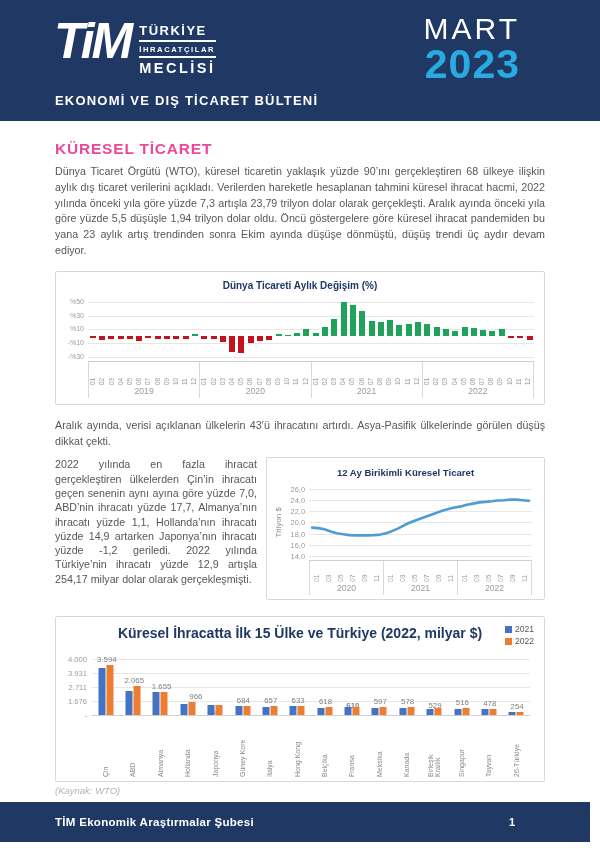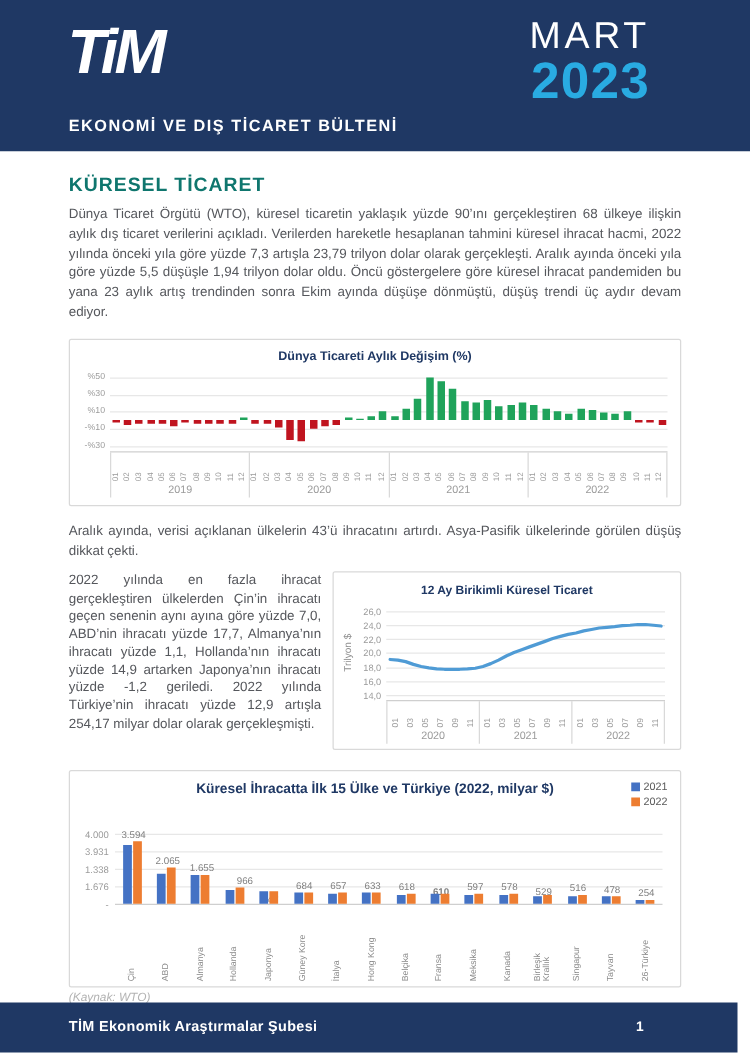--- a/index.html
+++ b/index.html
@@ -12,21 +12,21 @@
   .logo-right{margin-left:9px;margin-top:7px;}
   .logo-l1{font-size:13px;font-weight:700;letter-spacing:1.5px;padding-bottom:2px;border-bottom:2px solid #fff;}
   .logo-l2{font-size:7.6px;font-weight:700;letter-spacing:1.6px;padding:2.5px 0;border-bottom:2px solid #fff;}
   .logo-l3{font-size:14.5px;font-weight:700;letter-spacing:2.5px;padding-top:2px;}
   .date-block{position:absolute;right:80px;top:13px;text-align:right;}
   .date-month{font-size:30px;font-weight:500;letter-spacing:3px;line-height:1.05;}
   .date-year{font-size:41px;font-weight:700;letter-spacing:1px;line-height:0.95;color:#29abe2;}
   .bulletin-line{position:absolute;left:55px;bottom:13px;font-size:13px;font-weight:700;letter-spacing:1.2px;text-align:right;}
   
   .content{padding:0 55px;}
-  .h1{margin:19px 0 0;color:#0f766e;font-size:15.5px;font-weight:700;letter-spacing:0.8px;}
+  .h1{margin:19px 0 0;color:#ec4899;font-size:15.5px;font-weight:700;letter-spacing:0.8px;}
   .para{margin:6px 0 0;color:#55575c;font-size:10.7px;line-height:15.8px;text-align:justify;}
   .chart-box{margin-top:12px;border:1px solid #d9d9d9;border-radius:2px;background:#fff;}
   .chart-title{text-align:center;font-weight:700;color:#1f3864;}
   .gridline{position:absolute;left:0;right:0;height:1px;background:#e7e7e7;}
   .rot{writing-mode:vertical-rl;transform:rotate(180deg);line-height:1.05;}
   
   .c1-title{font-size:10px;margin:8px 0 6px;}
   .c1-body{display:flex;padding:0 10px 6px 6px;}
   .c1-yl{width:26px;position:relative;height:64px;flex:none;}
   .c1-ylab{position:absolute;right:4px;font-size:7px;color:#9b9b9b;}
@@ -58,21 +58,21 @@
   .c2-plot{position:relative;height:76px;border-bottom:1px solid #cfcfcf;}
   .c2-plot svg{position:absolute;inset:0;overflow:visible;}
   .c2-xaxis{display:flex;}
   .c2-group{width:33.333%;border-left:1px solid #d9d9d9;}
   .c2-group:last-child{border-right:1px solid #d9d9d9;}
   .c2-months{display:flex;height:19px;padding-top:2px;}
   .c2-mtext{font-size:6.8px;color:#9b9b9b;}
   .c2-yearlabel{text-align:center;font-size:8.6px;color:#9b9b9b;padding:1px 0 2px;}
   
   .c3-box{margin-top:16px;position:relative;}
-  .c3-title{font-size:11px;margin:8px 0 24px;}
+  .c3-title{font-size:14px;margin:8px 0 12px;}
   .c3-legend{position:absolute;top:7px;right:10px;display:flex;flex-direction:column;gap:2px;}
   .c3-legitem{display:flex;align-items:center;gap:3px;font-size:8.6px;color:#5a5a5a;}
   .c3-swatch{width:7px;height:7px;flex:none;}
   .c3-body{display:flex;padding:0 14px 4px 8px;}
   .c3-yl{width:28px;position:relative;height:62px;flex:none;}
   .c3-ylab{position:absolute;right:5px;font-size:7.6px;color:#9b9b9b;}
   .c3-right{flex:1;min-width:0;}
   .c3-plot{position:relative;height:62px;border-bottom:1px solid #cfcfcf;}
   .c3-groups{position:absolute;inset:0;display:flex;}
   .c3-group{flex:1;position:relative;}
@@ -92,20 +92,25 @@
   .footer-page{font-size:11px;font-weight:700;}
 </style>
 </head>
 <body>
 
 <div class="page">
 
   <div class="header">
     <div class="logo-group">
       <div class="tim-word">TiM</div>
+      <div class="logo-right">
+        <div class="logo-l1">TÜRKİYE</div>
+        <div class="logo-l2">İHRACATÇILAR</div>
+        <div class="logo-l3">MECLİSİ</div>
+      </div>
     </div>
     <div class="date-block">
       <div class="date-month">MART</div>
       <div class="date-year">2023</div>
     </div>
     <div class="bulletin-line">EKONOMİ VE DIŞ TİCARET BÜLTENİ</div>
   </div>
 
   <div class="content">
     <h1 class="h1">KÜRESEL TİCARET</h1>
@@ -563,21 +568,21 @@
         </div>
         <div class="c3-legitem">
           <span class="c3-swatch" style="background: rgb(237, 125, 49);"></span>
           <span>2022</span>
         </div>
       </div>
       <div class="c3-body">
         <div class="c3-yl">
             <div class="c3-ylab" style="top: 1.63636px;">4.000</div>
             <div class="c3-ylab" style="top: 15.7273px;">3.931</div>
-            <div class="c3-ylab" style="top: 29.8182px;">1.338</div>
+            <div class="c3-ylab" style="top: 29.8182px;">2.711</div>
             <div class="c3-ylab" style="top: 43.9091px;">1.676</div>
             <div class="c3-ylab" style="top: 58px;">-</div>
           </div>
         <div class="c3-right">
           <div class="c3-plot">
               <div class="gridline" style="top: 5.63636px;"></div>
               <div class="gridline" style="top: 19.7273px;"></div>
               <div class="gridline" style="top: 33.8182px;"></div>
               <div class="gridline" style="top: 47.9091px;"></div>
               <div class="c3-groups">

